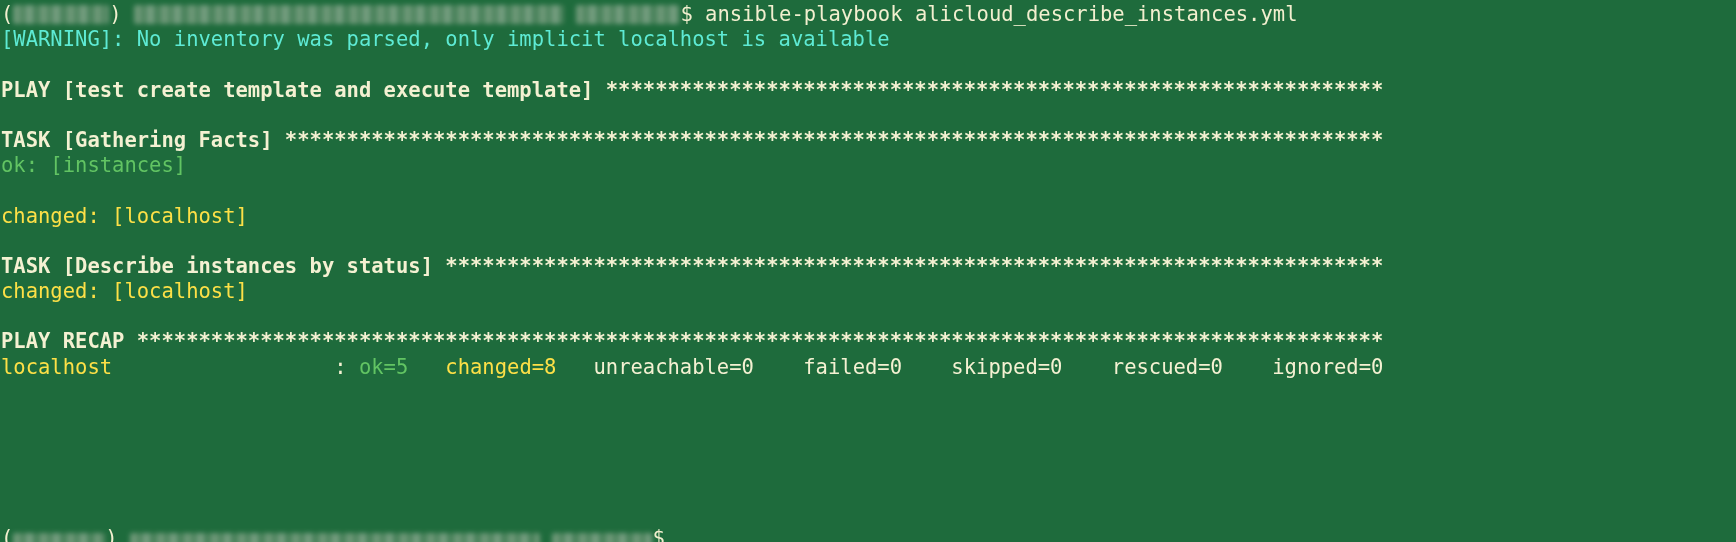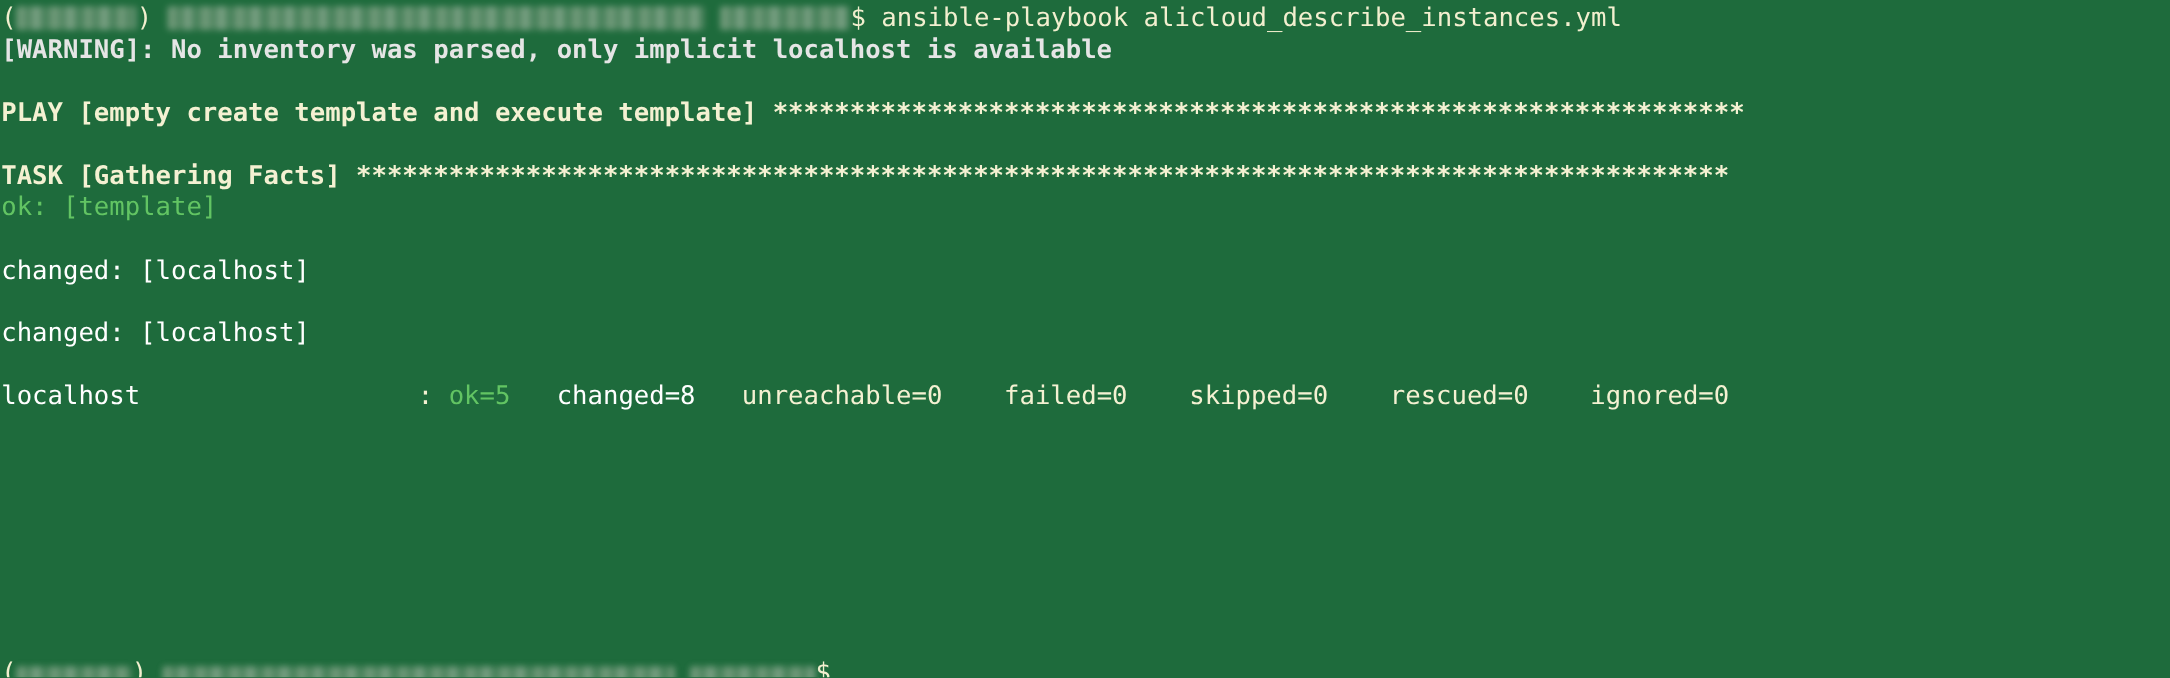--- a/index.html
+++ b/index.html
@@ -27,23 +27,23 @@
     line-height: 25.2px;
   }
   .line.blank {
     height: 25.2px;
   }
   .seg { white-space: pre; }
 
   
   .c-default { color: #f2efcf; }
   .c-cream   { color: #f4f1d2; }
-  .c-warn    { color: #e5e5e5; font-weight: bold; }
+  .c-warn    { color: #5eead4; font-weight: normal; }
   .c-ok      { color: #62c463; }
-  .c-changed { color: #ffffff; }
+  .c-changed { color: #fde047; }
   .c-bold    { font-weight: bold; }
 
   
   .redact {
     display: inline-block;
     vertical-align: baseline;
     position: relative;
     height: 19px;
     margin-bottom: -3px;
     background:
@@ -85,36 +85,38 @@
 
 <div id="terminal">
 
   <div class="line"><span class="paren">(</span><span class="redact r1"></span><span class="paren">)</span><span class="seg c-default"> </span><span class="redact r2"></span><span class="seg c-default"> </span><span class="redact r3"></span><span class="seg c-default">$</span><span class="seg c-default"> ansible-playbook alicloud_describe_instances.yml</span></div>
 
   <div class="line"><span class="seg c-warn">[WARNING]:</span><span class="seg c-warn"> No inventory was parsed, only implicit localhost is available</span></div>
 
 
   <div class="line blank"></div>
 
-  <div class="line"><span class="seg c-cream c-bold">PLAY [empty create template and execute template] ***************************************************************</span></div>
+  <div class="line"><span class="seg c-cream c-bold">PLAY [test create template and execute template] ***************************************************************</span></div>
 
   <div class="line blank"></div>
 
   <div class="line"><span class="seg c-cream c-bold">TASK [Gathering Facts] *****************************************************************************************</span></div>
-  <div class="line"><span class="seg c-ok">ok: [template]</span></div>
+  <div class="line"><span class="seg c-ok">ok: [instances]</span></div>
 
   <div class="line blank"></div>
 
   <div class="line"><span class="seg c-changed">changed: [localhost]</span></div>
 
   <div class="line blank"></div>
 
+  <div class="line"><span class="seg c-cream c-bold">TASK [Describe instances by status] ****************************************************************************</span></div>
   <div class="line"><span class="seg c-changed">changed: [localhost]</span></div>
 
   <div class="line blank"></div>
 
+  <div class="line"><span class="seg c-cream c-bold">PLAY RECAP *****************************************************************************************************</span></div>
   <div class="line"><span class="seg c-changed">localhost                  </span><span class="seg c-cream">: </span><span class="seg c-ok">ok=5   </span><span class="seg c-changed">changed=8   </span><span class="seg c-cream">unreachable=0    failed=0    skipped=0    rescued=0    ignored=0</span></div>
 
   <div class="line blank"></div>
 
   <div class="bottom-row"><span class="paren">(</span><span class="redact b1"></span><span class="paren">)</span><span class="seg c-default"> </span><span class="redact b2"></span><span class="seg c-default"> </span><span class="redact b3"></span><span class="seg c-default">$</span></div>
 
 </div>
 
 </body></html>

